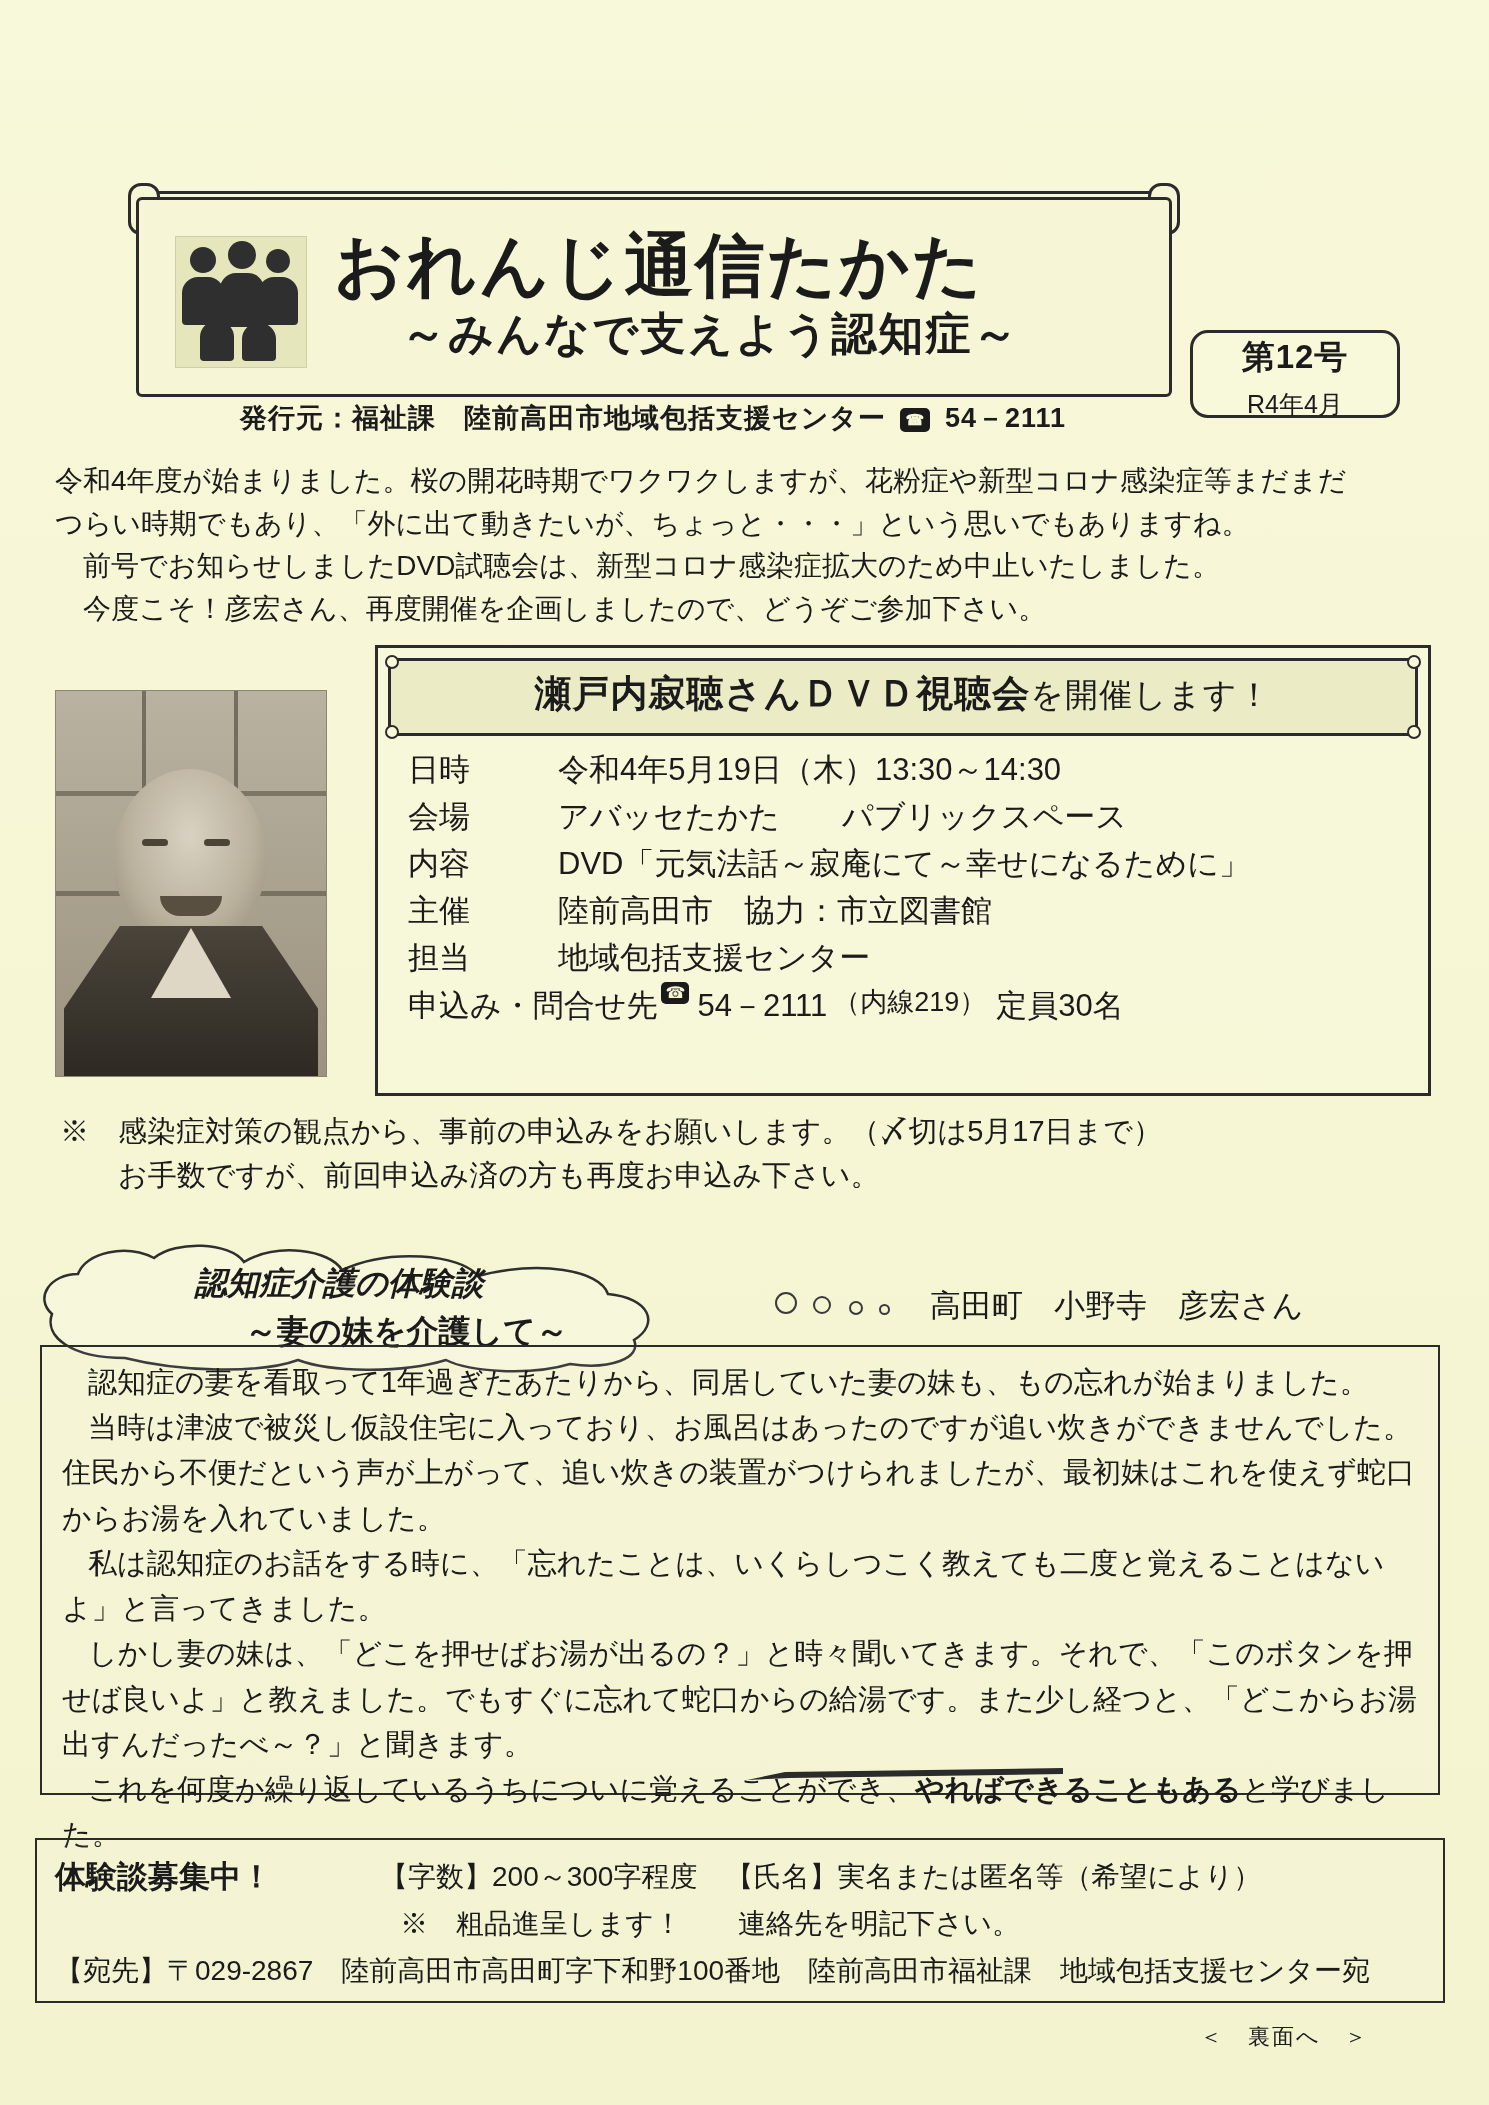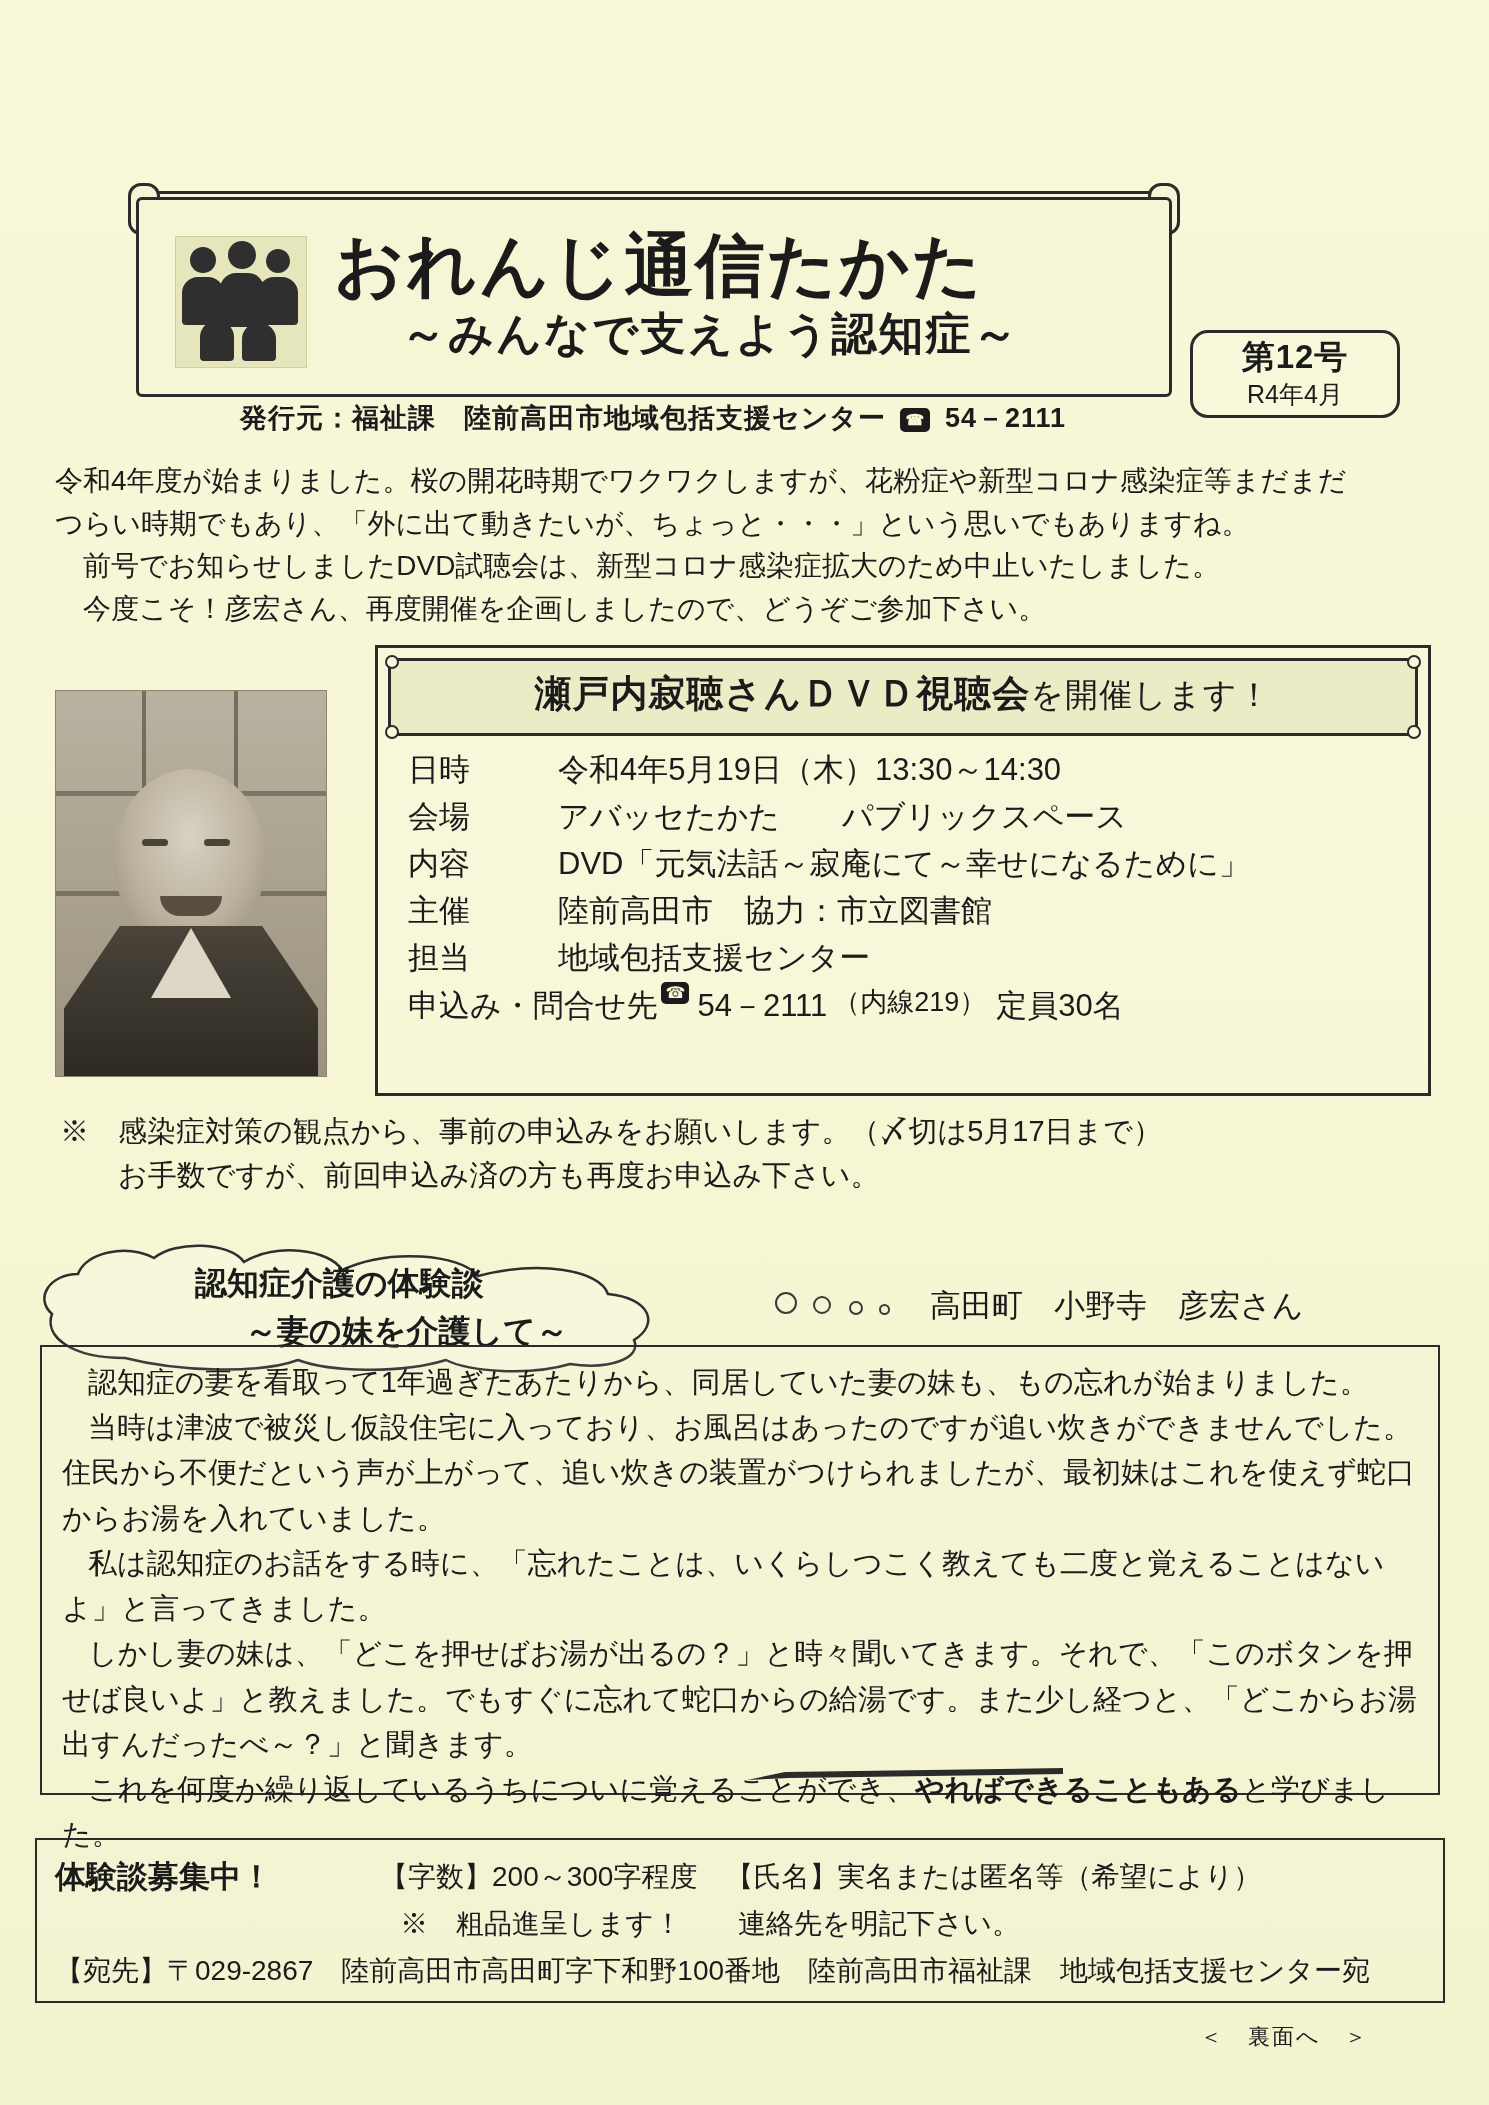--- a/index.html
+++ b/index.html
@@ -125,21 +125,21 @@
     padding-top: 6px;
     box-sizing: border-box;
   }
   .issue-badge .no {
     font-size: 33px;
     font-weight: bold;
     letter-spacing: 1px;
   }
   .issue-badge .date {
     font-size: 25px;
-    margin-top: 6px;
+    margin-top: 16px;
   }
 
   .publisher {
     position: absolute;
     top: 400px;
     left: 240px;
     font-size: 27px;
     font-weight: bold;
     letter-spacing: 1px;
     white-space: nowrap;
@@ -336,20 +336,21 @@
     height: 135px;
   }
   .cloud svg { display: block; }
   .cloud .c-t1 {
     position: absolute;
     top: 22px;
     left: 165px;
     font-size: 32px;
     font-weight: bold;
     white-space: nowrap;
+    font-style: italic;
   }
   .cloud .c-t2 {
     position: absolute;
     top: 70px;
     left: 215px;
     font-size: 32px;
     font-weight: bold;
     white-space: nowrap;
   }
   .cloud-dots {

